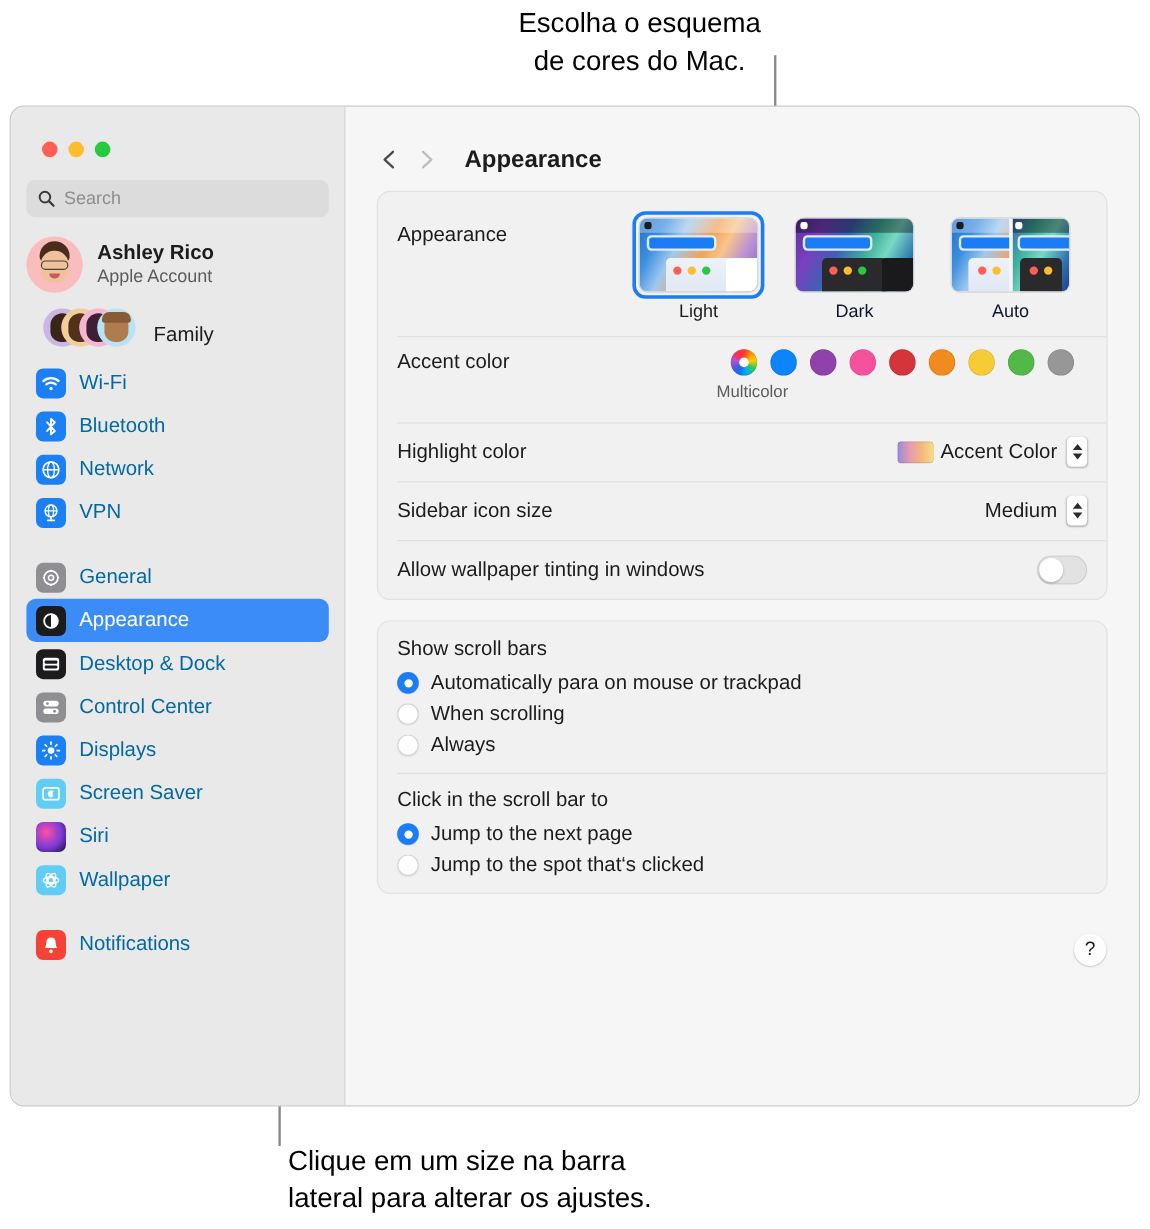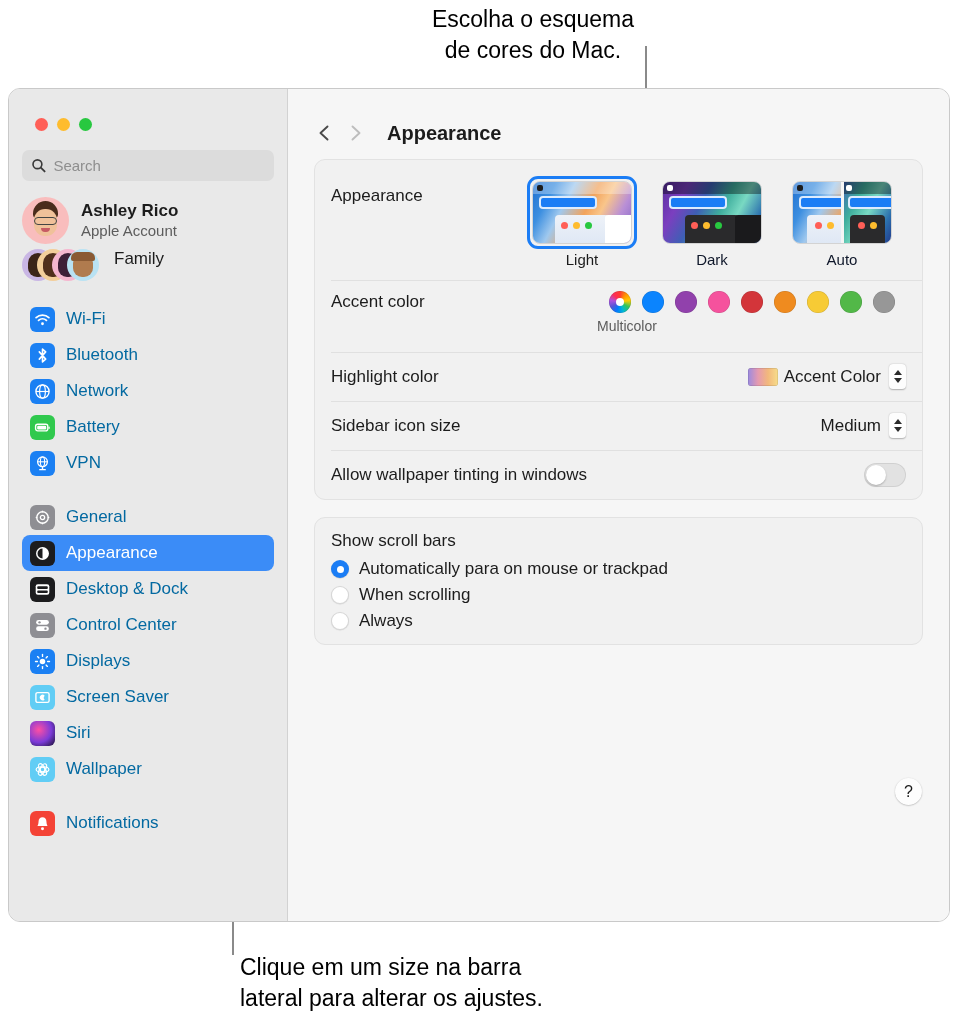--- a/index.html
+++ b/index.html
@@ -99,22 +99,22 @@
   }
   .avatar .mouth {
     position: absolute; left: 19px; top: 31px; width: 9px; height: 4px;
     background: #c75b63; border-radius: 0 0 5px 5px;
   }
   .acct-text { display: flex; flex-direction: column; justify-content: center; }
   .acct-name { font-size: 17px; font-weight: bold; color: #1c1c1c; line-height: 1.25; }
   .acct-sub { font-size: 15px; color: #5c5c5c; line-height: 1.3; }
 
   .family-row {
-    display: flex; align-items: flex-start;
-    padding: 0 13px; margin-top: 5px; height: 40px;
+    display: flex; align-items: flex-end;
+    padding: 0 27px; margin-top: 5px; height: 40px;
   }
   .family-avatars { position: relative; width: 79px; height: 32px; flex: none; }
   .fa {
     position: absolute; top: 0; width: 32px; height: 32px;
     border-radius: 50%; overflow: hidden;
   }
   .fa i {
     position: absolute; left: 6px; top: 4px; width: 20px; height: 24px;
     border-radius: 10px 10px 9px 9px; display: block;
   }
@@ -412,30 +412,20 @@
         </div>
         <div class="nav-item">
           <span class="nav-icon ic-net">
             <svg class="glyph" viewBox="0 0 16 16">
                 <circle cx="8" cy="8" r="6.2" fill="none" stroke="#fff" stroke-width="1.3"></circle>
                 <ellipse cx="8" cy="8" rx="2.7" ry="6.2" fill="none" stroke="#fff" stroke-width="1.1"></ellipse>
                 <line x1="1.9" y1="8" x2="14.1" y2="8" stroke="#fff" stroke-width="1.1"></line>
               </svg>
           </span>
           <span>Network</span>
-        </div>
-        <div class="nav-item">
-          <span class="nav-icon ic-bat">
-            <svg class="glyph" viewBox="0 0 16 16">
-                <rect x="1.5" y="5" width="11.5" height="6.2" rx="2" fill="none" stroke="#fff" stroke-width="1.3"></rect>
-                <rect x="3" y="6.4" width="8.5" height="3.4" rx="1.1" fill="#fff"></rect>
-                <rect x="13.6" y="7" width="1.2" height="2.3" rx=".6" fill="#fff"></rect>
-              </svg>
-          </span>
-          <span>Battery</span>
         </div>
         <div class="nav-item">
           <span class="nav-icon ic-vpn">
             <svg class="glyph" viewBox="0 0 16 16">
                 <circle cx="8" cy="6.4" r="4.6" fill="none" stroke="#fff" stroke-width="1.2"></circle>
                 <ellipse cx="8" cy="6.4" rx="2" ry="4.6" fill="none" stroke="#fff" stroke-width="1"></ellipse>
                 <line x1="3.4" y1="6.4" x2="12.6" y2="6.4" stroke="#fff" stroke-width="1"></line>
                 <line x1="8" y1="11" x2="8" y2="13.6" stroke="#fff" stroke-width="1.3"></line>
                 <line x1="5.4" y1="13.8" x2="10.6" y2="13.8" stroke="#fff" stroke-width="1.3" stroke-linecap="round"></line>
               </svg>
@@ -706,18 +696,29 @@
           <div class="radio-row">
             <span class="radio"></span>
             <span class="radio-label">When scrolling</span>
           </div>
           <div class="radio-row">
             <span class="radio"></span>
             <span class="radio-label">Always</span>
           </div>
         </div>
 
+        <div class="radio-section">
+          <div class="group-title">Click in the scroll bar to</div>
+          <div class="radio-row">
+            <span class="radio on"></span>
+            <span class="radio-label">Jump to the next page</span>
+          </div>
+          <div class="radio-row">
+            <span class="radio"></span>
+            <span class="radio-label">Jump to the spot that‘s clicked</span>
+          </div>
+        </div>
       </div>
 
       <div id="help-btn">?</div>
     </div>
   </div>
 </div>
 
 </body></html>

